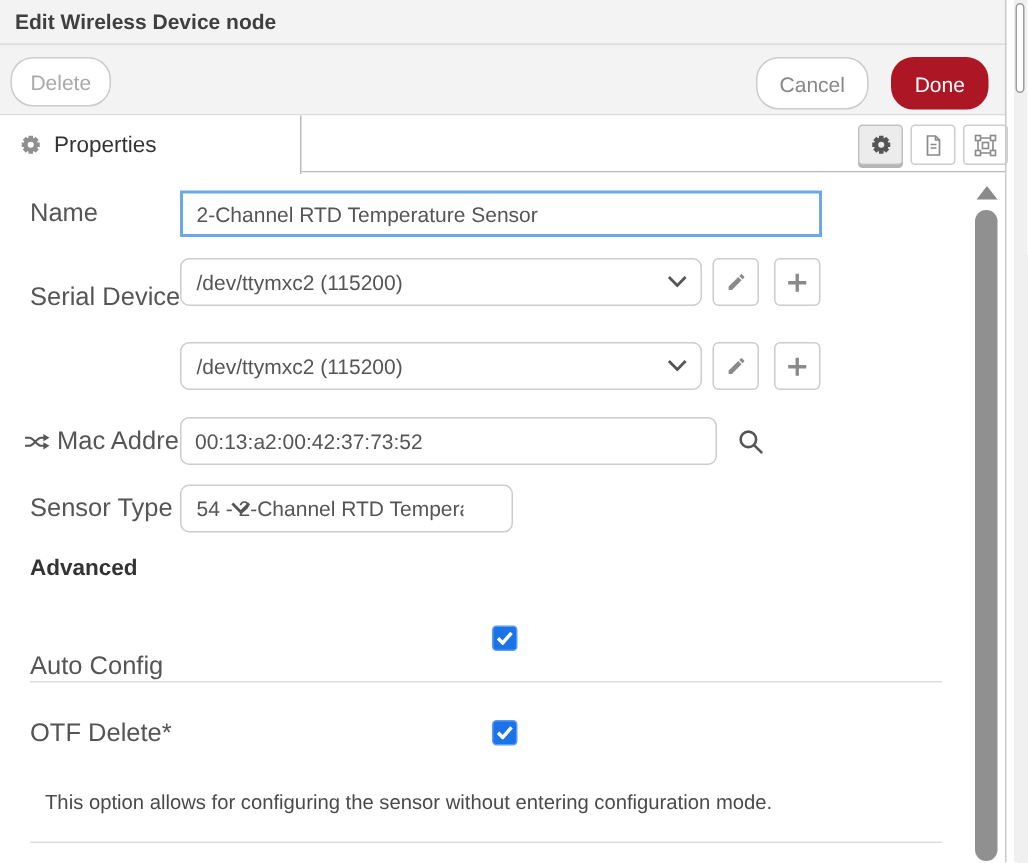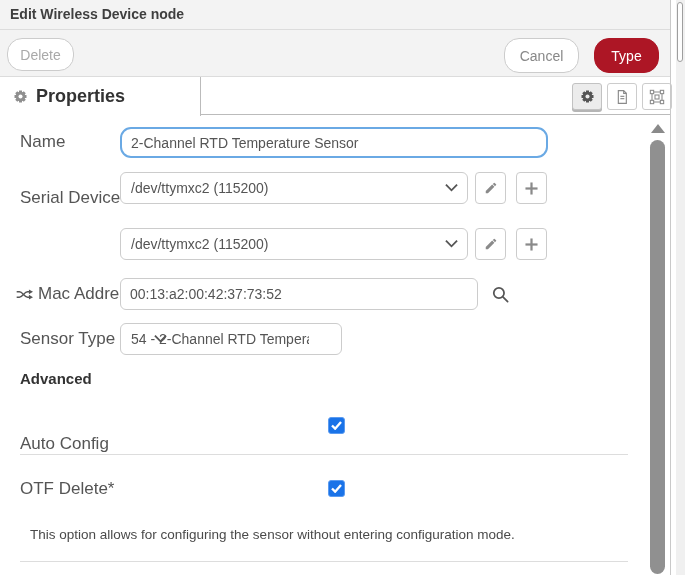--- a/index.html
+++ b/index.html
@@ -18,39 +18,39 @@
   .btn { position:absolute; top:8px; font-size:14px; border-radius:15px; cursor:pointer;
     font-family:inherit; }
   .btn-delete { left:7px; width:67px; height:33px; background:#fff; border:1px solid #ccc; color:#a9a9a9; }
   .btn-cancel { left:504px; width:75px; height:35px; background:#fff; border:1px solid #ccc; color:#888; }
   .btn-done   { left:594px; width:65px; height:35px; background:#ad1625; border:1px solid #ad1625; color:#fff; }
 
   
   .tab-bar { position:relative; height:38px; background:#fff; border-bottom:1px solid #bbb; }
   .tab { position:absolute; left:0; top:0; width:201px; height:39px; background:#fff; z-index:2;
     border-right:1px solid #bbb; display:flex; align-items:center; gap:8px; padding-left:13px;
-    font-size:18px; font-weight:bold; color:#333; cursor:pointer; }
+    font-size:15px; font-weight:normal; color:#333; cursor:pointer; }
   .mini { position:absolute; top:6px; width:30px; height:27px; background:#fff;
     border:1px solid #ccc; border-radius:3px; display:flex; align-items:center;
     justify-content:center; cursor:pointer; }
   .mini-props { left:572px; background:#ececec; border-color:#c2c2c2; box-shadow:0 2px 0 0 #b5b5b5; }
   .mini-desc { left:607px; }
   .mini-appear { left:642px; }
   .gear-hole { fill:#fff; }
   .mini-props .gear-hole { fill:#ececec; }
 
   
   .content { position:relative; height:459px; width:670px; background:#fff; overflow:hidden; }
   .lbl { position:absolute; left:20px; font-size:17px; color:#555; line-height:16px; }
   .note { position:absolute; left:30px; font-size:13.5px; color:#4a4a4a; }
   .divider { position:absolute; left:20px; width:608px; border-top:1px solid #ddd; }
 
   .text-input { position:absolute; left:120px; font-size:14px; color:#555; background:#fff;
     font-family:inherit; padding:0 9px; outline:none; }
-  #name-input { top:12px; width:428px; height:31px; border:2px solid #6aa9e4; border-radius:11px; }
+  #name-input { top:12px; width:428px; height:31px; border:2px solid #6aa9e4; border-radius:0; }
   #mac-input  { top:163px; width:358px; height:32px; border:1px solid #ccc; border-radius:6px; }
 
   .select { position:absolute; left:120px; height:32px; background:#fff; border:1px solid #ccc;
     border-radius:6px; display:flex; align-items:center; padding:0 28px 0 10px;
     font-size:14px; color:#555; cursor:pointer; white-space:nowrap; overflow:hidden; }
   .select .chev { position:absolute; right:9px; top:10px; }
   .select-serial1 { top:57px;  width:348px; }
   .select-serial2 { top:113px; width:348px; }
   .select-sensor  { top:208px; width:222px; }
   .select-sensor span { overflow:hidden; white-space:nowrap; display:block; width:178px; }
@@ -87,21 +87,21 @@
 <div class="page">
   <div class="tray">
 
     <div class="tray-header">
       <span>Edit Wireless Device node</span>
     </div>
 
     <div class="tray-toolbar">
       <button class="btn btn-delete">Delete</button>
       <button class="btn btn-cancel">Cancel</button>
-      <button class="btn btn-done">Type</button>
+      <button class="btn btn-done">Done</button>
     </div>
 
     <div class="tab-bar">
       <div class="tab">
         <span>
           <svg width="15" height="15" viewBox="0 0 20 20">
             <g stroke="#8f8f8f" stroke-width="4">
               <line x1="10" y1="2" x2="10" y2="18"></line>
                 <line x1="2" y1="10" x2="18" y2="10"></line>
               <line x1="4.3" y1="4.3" x2="15.7" y2="15.7"></line>

